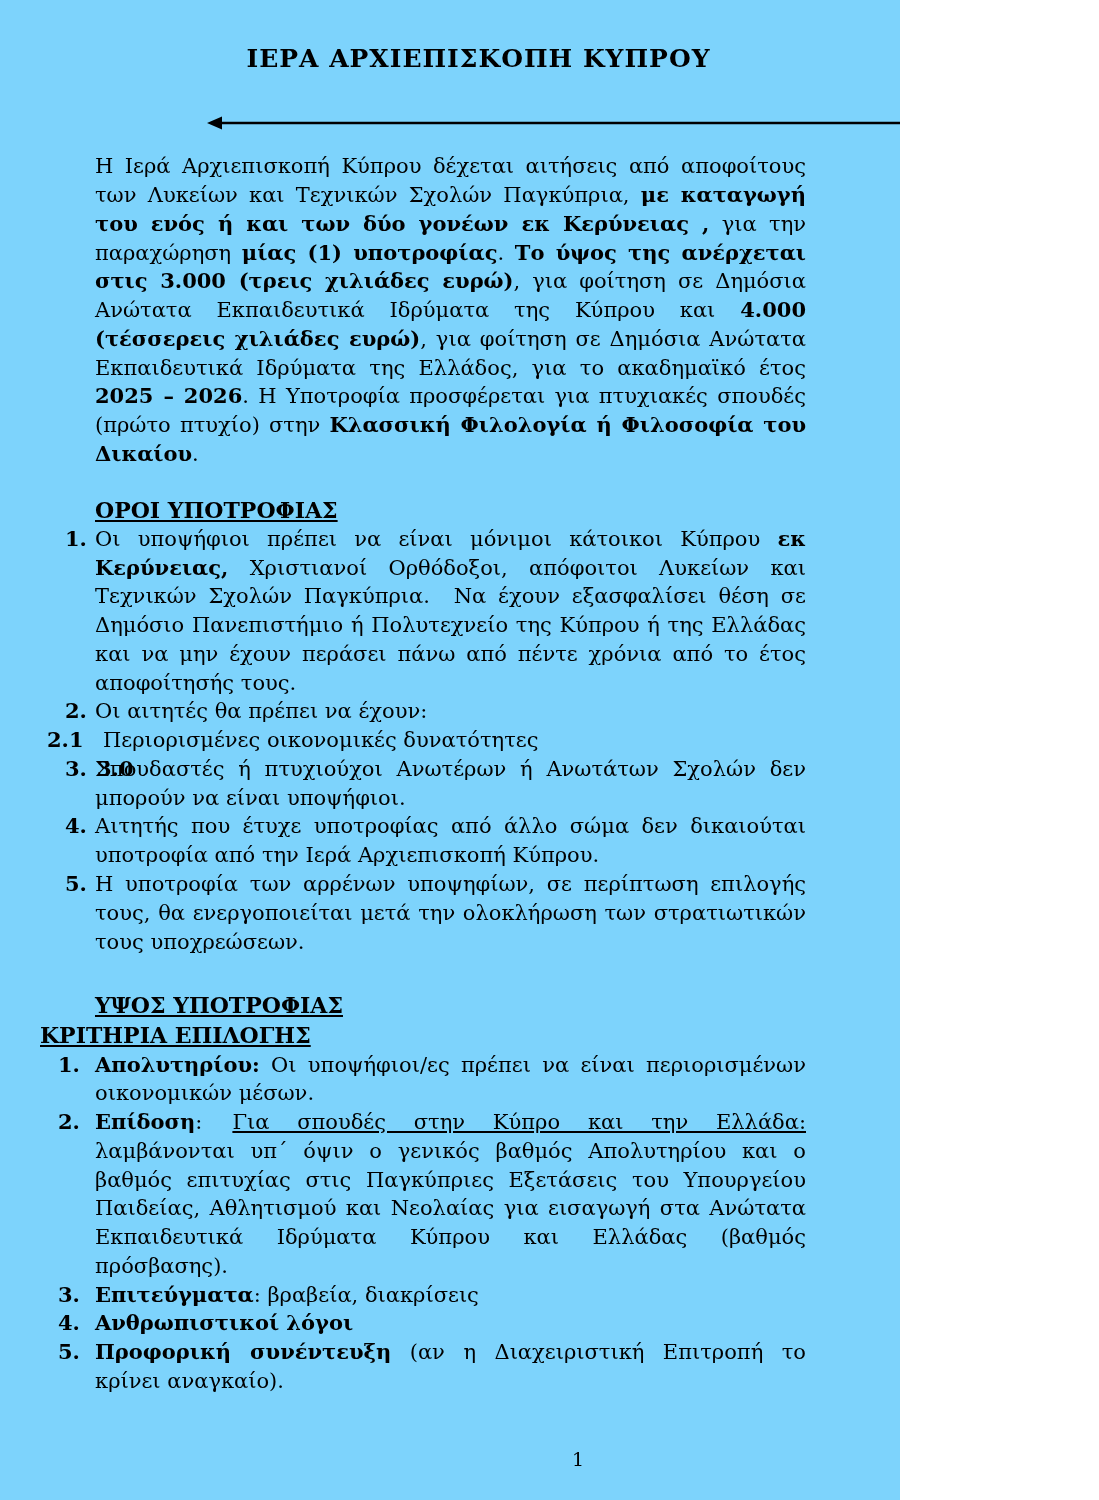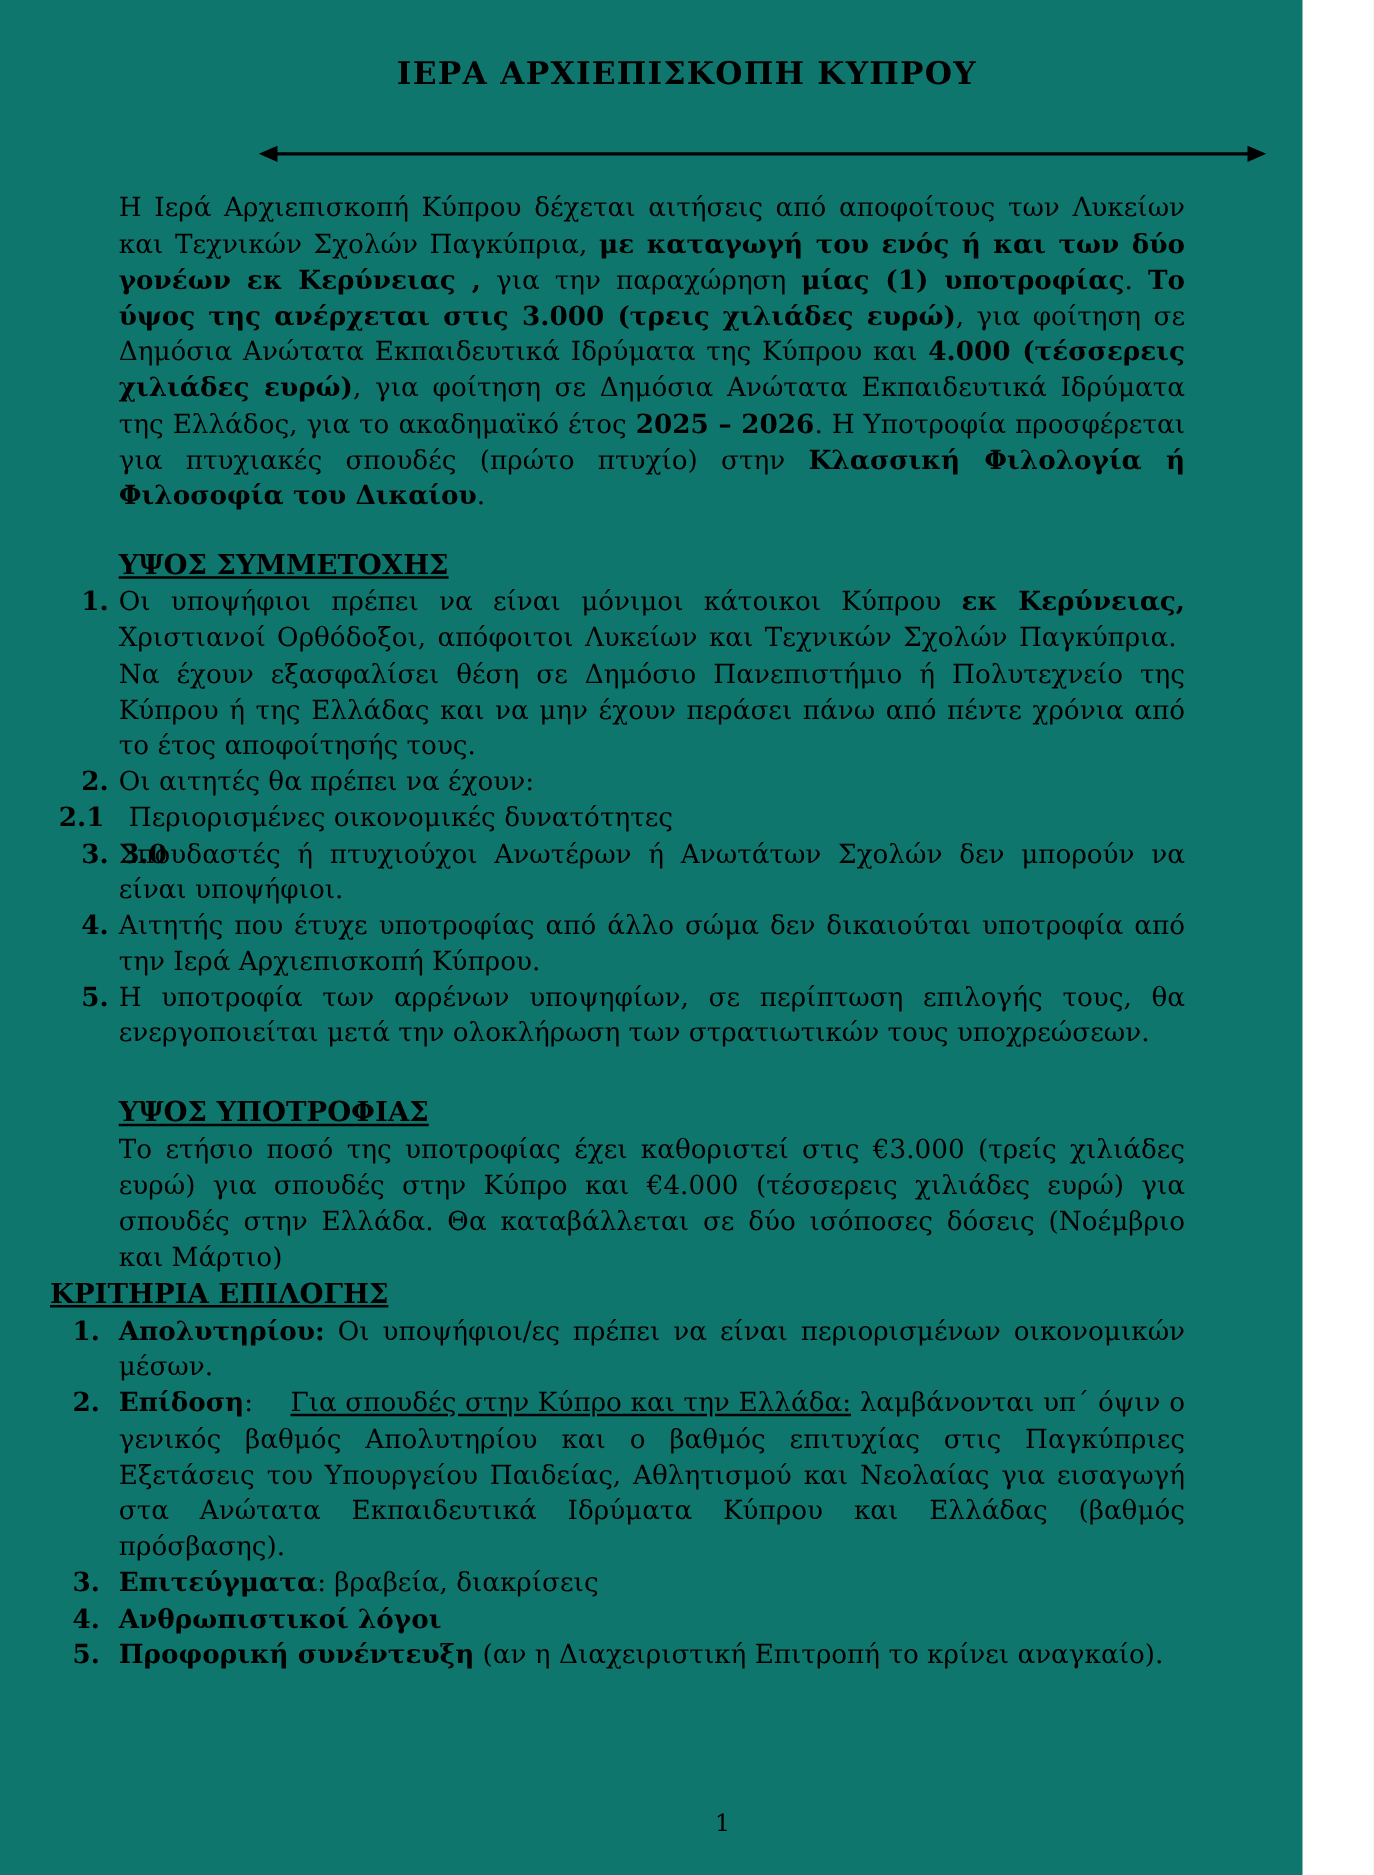--- a/index.html
+++ b/index.html
@@ -1,22 +1,22 @@
 <!DOCTYPE html>
 <html><head>
 <meta charset="utf-8">
 <style>
   html, body { margin: 0; padding: 0; background: #ffffff; }
   .page {
     position: relative;
-    width: 1042px;
+    width: 900px;
     height: 1500px;
     box-sizing: border-box;
     padding: 42px 94px 0 95px;
-    background: #0f766e;
+    background: #7dd3fc;
     color: #000000;
     font-family: "DejaVu Serif", "Liberation Serif", serif;
     font-size: 21px;
     line-height: 1.37;
     text-align: justify;
     overflow: hidden;
   }
   .b { font-weight: bold; }
   .u { text-decoration: underline; }
   .tab { display: inline-block; width: 30px; }
@@ -79,41 +79,40 @@
       <line x1="12" y1="8" x2="794" y2="8" stroke="#000" stroke-width="2.6"></line>
       <polygon points="0,8 15,1.5 15,14.5" fill="#000"></polygon>
       <polygon points="806,8 791,1.5 791,14.5" fill="#000"></polygon>
     </svg>
   </div>
 
 
   <p class="intro"><span>Η Ιερά Αρχιεπισκοπή Κύπρου δέχεται αιτήσεις από αποφοίτους των Λυκείων και Τεχνικών Σχολών Παγκύπρια, </span><span class="b">με καταγωγή του ενός ή και των δύο γονέων εκ Κερύνειας ,</span><span> για την παραχώρηση </span><span class="b">μίας (1) υποτροφίας</span><span>. </span><span class="b">Το ύψος της ανέρχεται στις 3.000 (τρεις χιλιάδες ευρώ)</span><span>, για φοίτηση σε Δημόσια Ανώτατα Εκπαιδευτικά Ιδρύματα της Κύπρου και </span><span class="b">4.000 (τέσσερεις χιλιάδες ευρώ)</span><span>, για φοίτηση σε Δημόσια Ανώτατα Εκπαιδευτικά Ιδρύματα της Ελλάδος, για το ακαδημαϊκό έτος </span><span class="b">2025 – 2026</span><span>. Η Υποτροφία προσφέρεται για πτυχιακές σπουδές (πρώτο πτυχίο) στην </span><span class="b">Κλασσική Φιλολογία ή Φιλοσοφία του Δικαίου</span><span>.</span></p>
 
   <section class="section-terms">
-    <h3 class="sec-h">ΥΨΟΣ ΣΥΜΜΕΤΟΧΗΣ</h3>
+    <h3 class="sec-h">ΟΡΟΙ ΥΠΟΤΡΟΦΙΑΣ</h3>
 
     <div class="li-main"><span class="num">1.</span><span>Οι υποψήφιοι πρέπει να είναι μόνιμοι κάτοικοι Κύπρου </span><span class="b">εκ Κερύνειας,</span><span> Χριστιανοί Ορθόδοξοι, απόφοιτοι Λυκείων και Τεχνικών Σχολών Παγκύπρια.&nbsp; Να έχουν εξασφαλίσει θέση σε Δημόσιο Πανεπιστήμιο ή Πολυτεχνείο της Κύπρου ή της Ελλάδας και να μην έχουν περάσει πάνω από πέντε χρόνια από το έτος αποφοίτησής τους.</span></div>
 
     <div class="li-main"><span class="num">2.</span><span>Οι αιτητές θα πρέπει να έχουν:</span></div>
 
     <div class="li-21"><span class="num">2.1</span><span>Περιορισμένες οικονομικές δυνατότητες</span></div>
 
 
     <div class="li-sub"><span class="num">3.0</span></div>
 
     <div class="li-main"><span class="num">3.</span><span>Σπουδαστές ή πτυχιούχοι Ανωτέρων ή Ανωτάτων Σχολών δεν μπορούν να είναι υποψήφιοι.</span></div>
 
     <div class="li-main"><span class="num">4.</span><span>Αιτητής που έτυχε υποτροφίας από άλλο σώμα δεν δικαιούται υποτροφία από την Ιερά Αρχιεπισκοπή Κύπρου.</span></div>
 
     <div class="li-main"><span class="num">5.</span><span>Η υποτροφία των αρρένων υποψηφίων, σε περίπτωση επιλογής τους, θα ενεργοποιείται μετά την ολοκλήρωση των στρατιωτικών τους υποχρεώσεων.</span></div>
   </section>
 
   <section class="section-amount">
     <h3 class="sec-h">ΥΨΟΣ ΥΠΟΤΡΟΦΙΑΣ</h3>
-    <p class="amount-body">Το ετήσιο ποσό της υποτροφίας έχει καθοριστεί στις €3.000 (τρείς χιλιάδες ευρώ) για σπουδές στην Κύπρο και €4.000 (τέσσερεις χιλιάδες ευρώ) για σπουδές στην Ελλάδα. Θα καταβάλλεται σε δύο ισόποσες δόσεις (Νοέμβριο και Μάρτιο)</p>
   </section>
 
   <section class="section-criteria">
     <h3 class="sec-h crit-h">ΚΡΙΤΗΡΙΑ ΕΠΙΛΟΓΗΣ</h3>
 
     <div class="cli"><span class="num">1.</span><span class="b">Απολυτηρίου:</span><span> Οι υποψήφιοι/ες πρέπει να είναι περιορισμένων οικονομικών μέσων.</span></div>
 
     <div class="cli"><span class="num">2.</span><span class="b">Επίδοση</span><span>:</span><span class="tab"></span><span class="u">Για σπουδές στην Κύπρο και την Ελλάδα:</span><span> λαμβάνονται υπ΄ όψιν ο γενικός βαθμός Απολυτηρίου και ο βαθμός επιτυχίας στις Παγκύπριες Εξετάσεις του Υπουργείου Παιδείας, Αθλητισμού και Νεολαίας για εισαγωγή στα Ανώτατα Εκπαιδευτικά Ιδρύματα Κύπρου και Ελλάδας (βαθμός πρόσβασης).</span></div>
 
     <div class="cli"><span class="num">3.</span><span class="b">Επιτεύγματα</span><span>: βραβεία, διακρίσεις</span></div>

